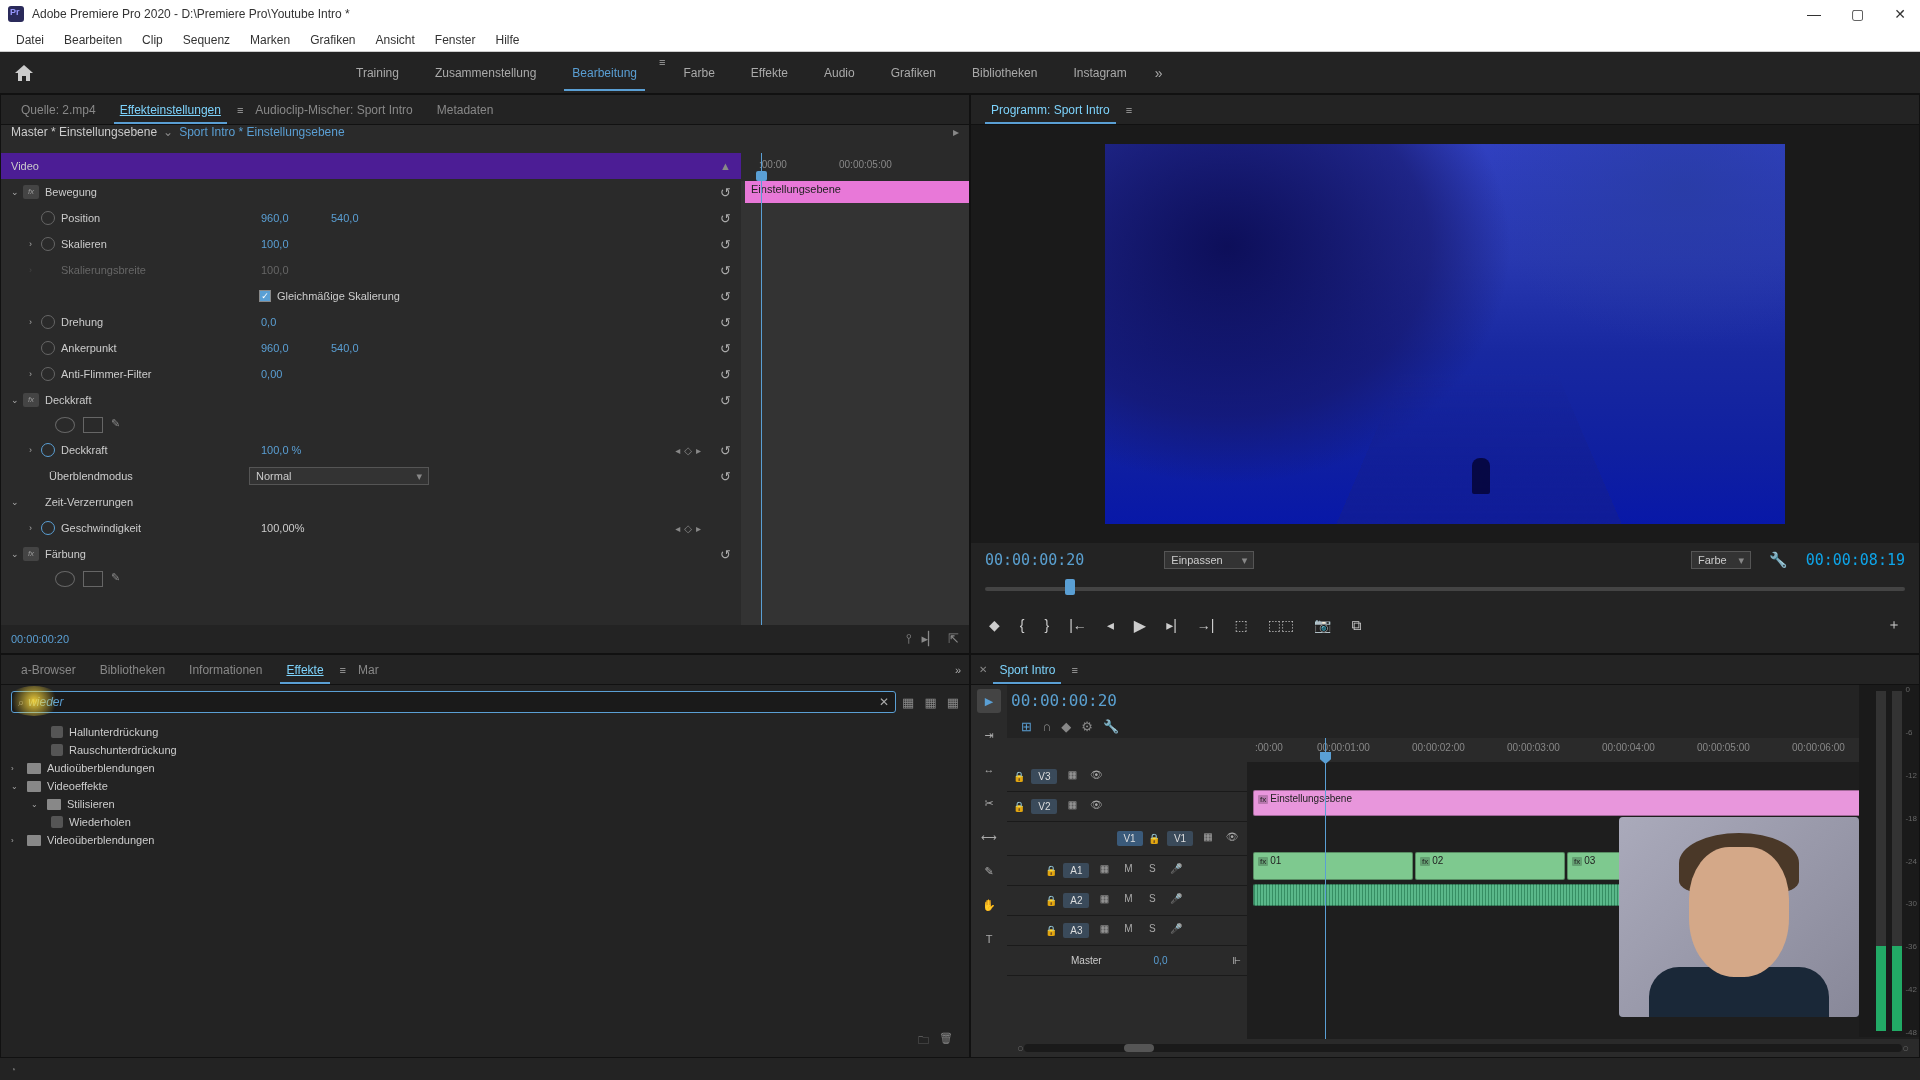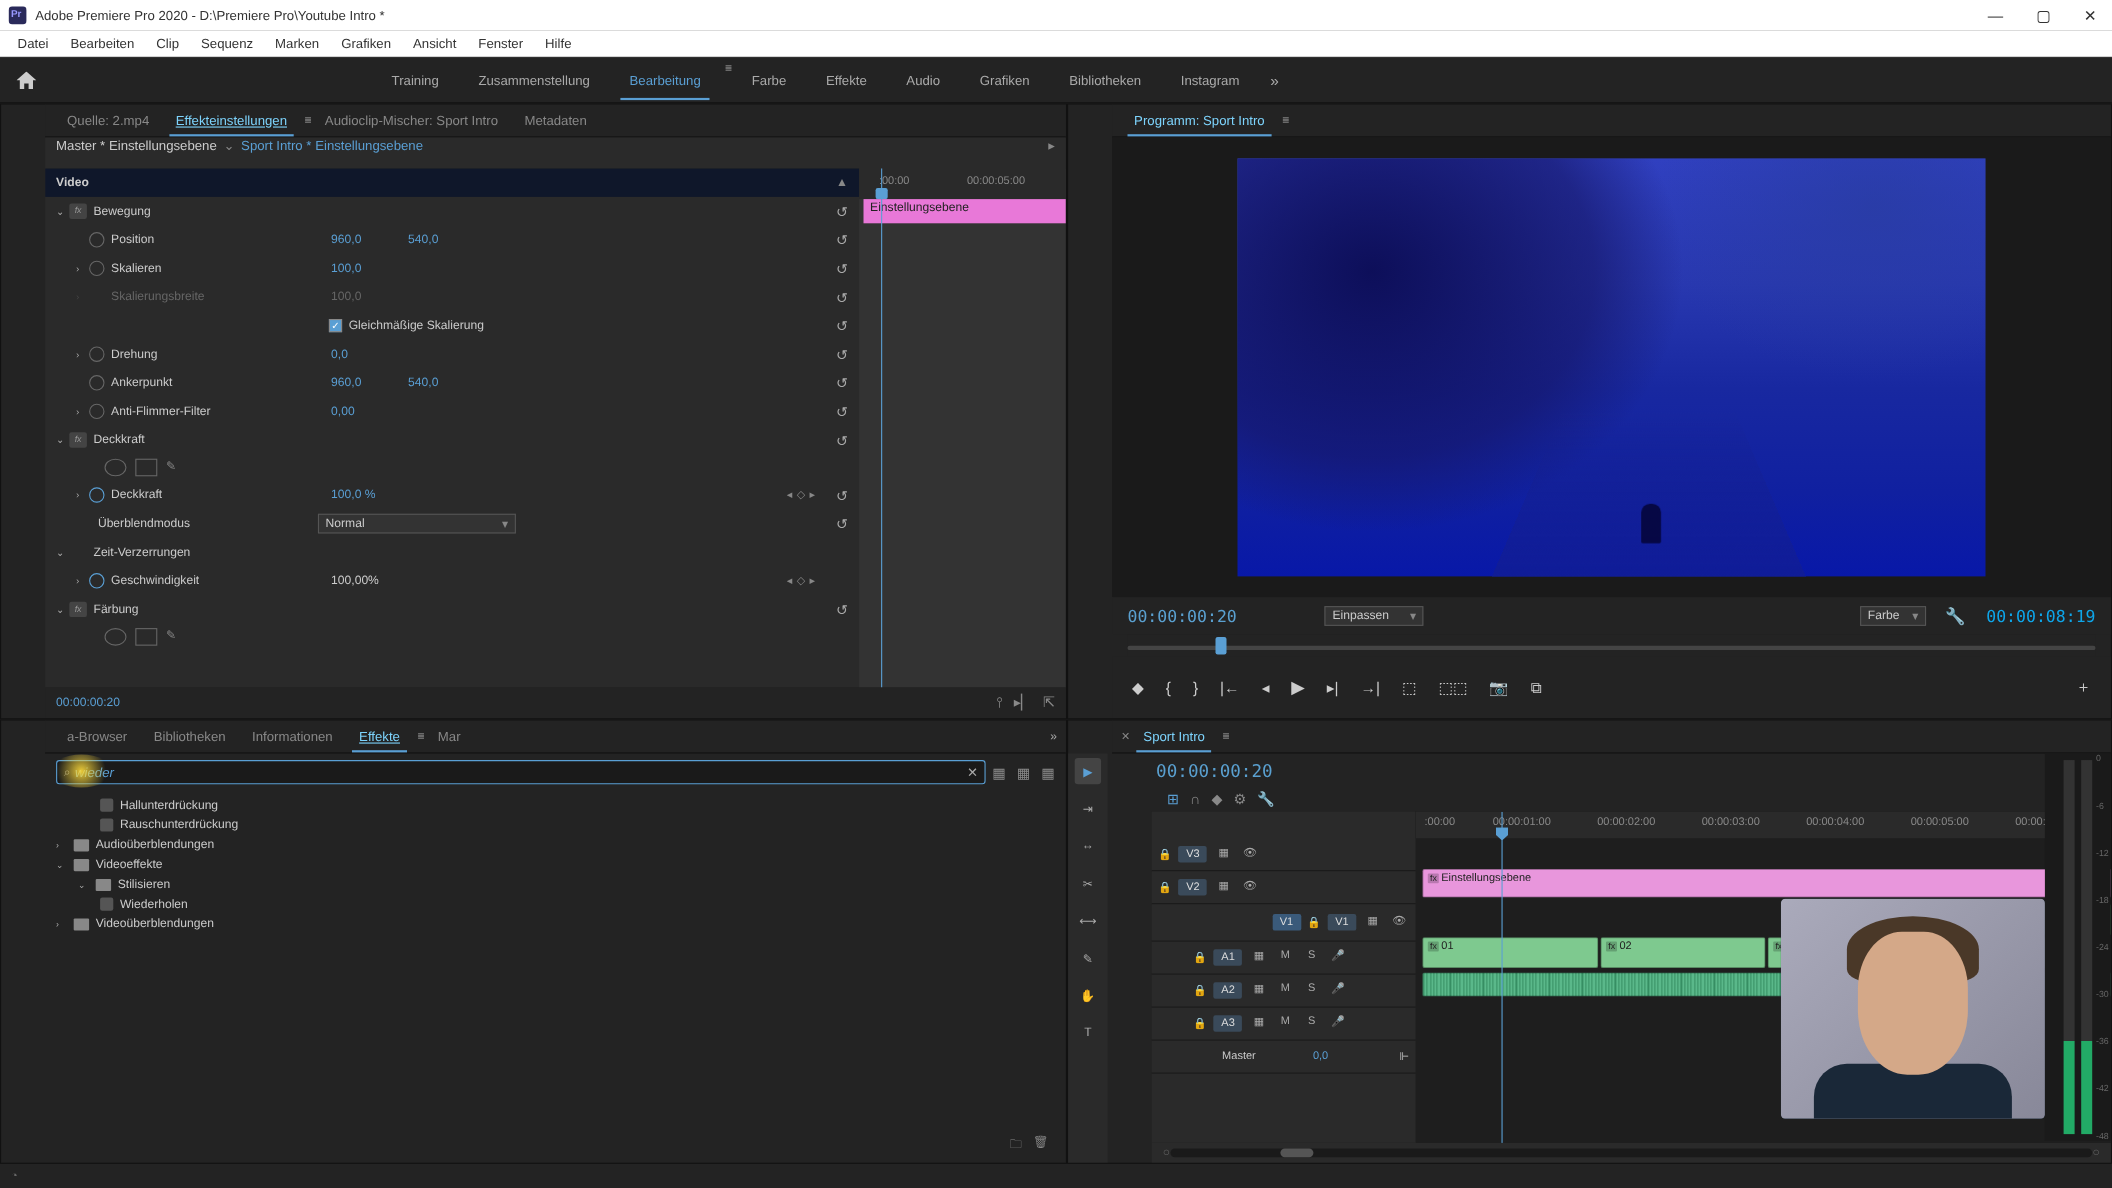--- a/index.html
+++ b/index.html
@@ -21,38 +21,38 @@
 .workspacebar { height: 42px; background: #232323; display: flex; align-items: center; padding: 0 10px; border-bottom: 1px solid #111; }
 .homebtn { width: 28px; height: 28px; display: flex; align-items: center; justify-content: center; margin-right: 20px; }
 .wstabs { display: flex; gap: 0; margin-left: 280px; }
 .wstab { padding: 10px 18px; color: #aaa; font-size: 12px; cursor: pointer; position: relative; }
 .wstab.active { color: #5a9fd4; }
 .wstab.active::after { content: ''; position: absolute; bottom: -1px; left: 10px; right: 10px; height: 2px; background: #5a9fd4; }
 .wsmore { margin-left: 10px; color: #aaa; font-size: 14px; }
 
 
 .maingrid { display: grid; grid-template-columns: 970px 1fr; grid-template-rows: 560px 1fr; height: calc(1080px - 28px - 24px - 42px - 22px); }
-.panel { border: 1px solid #111; background: #232323; display: flex; flex-direction: column; overflow: hidden; padding-left: 40px; }
+.panel { border: 1px solid #111; background: #232323; display: flex; flex-direction: column; overflow: hidden; }
 
 
 .ptabs { height: 30px; display: flex; align-items: center; background: #232323; border-bottom: 1px solid #111; padding: 0 8px; gap: 0; }
 .ptab { padding: 6px 12px; color: #888; font-size: 12px; cursor: pointer; position: relative; }
 .ptab.active { color: #7dd3fc; }
 .ptab.active::after { content: ''; position: absolute; bottom: -1px; left: 6px; right: 6px; height: 2px; background: #5a9fd4; }
 .ptab.under { text-decoration: underline; }
 .pmenu { color: #aaa; font-size: 11px; margin-left: 4px; }
 
 
 .echeader { height: 28px; display: flex; align-items: flex-start; padding: 0 10px; background: #2a2a2a; font-size: 12px; gap: 6px; }
 .eclink { color: #5a9fd4; }
 .ecbody { display: flex; flex: 1; overflow: hidden; }
 .ecprops { width: 740px; background: #2a2a2a; overflow-y: auto; position: relative; }
 .ectimel { flex: 1; background: #333; position: relative; }
 .ecrow { display: flex; align-items: center; height: 26px; padding: 0 10px; position: relative; }
-.ecrow.hdr { background: #0f172a; font-weight: bold; }
+.ecrow.hdr { background: #4c1d95; }
 .twisty { width: 12px; color: #aaa; font-size: 9px; cursor: pointer; }
 .fxbadge { width: 16px; height: 14px; background: #444; border-radius: 2px; margin-right: 6px; font-size: 8px; text-align: center; line-height: 14px; color: #999; font-style: italic; }
 .stopwatch { width: 14px; height: 14px; border: 1px solid #666; border-radius: 50%; margin-right: 6px; position: relative; }
 .stopwatch.active { border-color: #5a9fd4; }
 .eclabel { flex: 0 0 200px; color: #ccc; }
 .eclabel.dim { color: #666; }
 .ecval { color: #5a9fd4; cursor: ew-resize; margin-right: 20px; min-width: 50px; }
 .ecval.dim { color: #666; }
 .reset { position: absolute; right: 10px; color: #aaa; font-size: 13px; cursor: pointer; }
 .kfnav { position: absolute; right: 40px; color: #888; font-size: 10px; display: flex; gap: 4px; }

